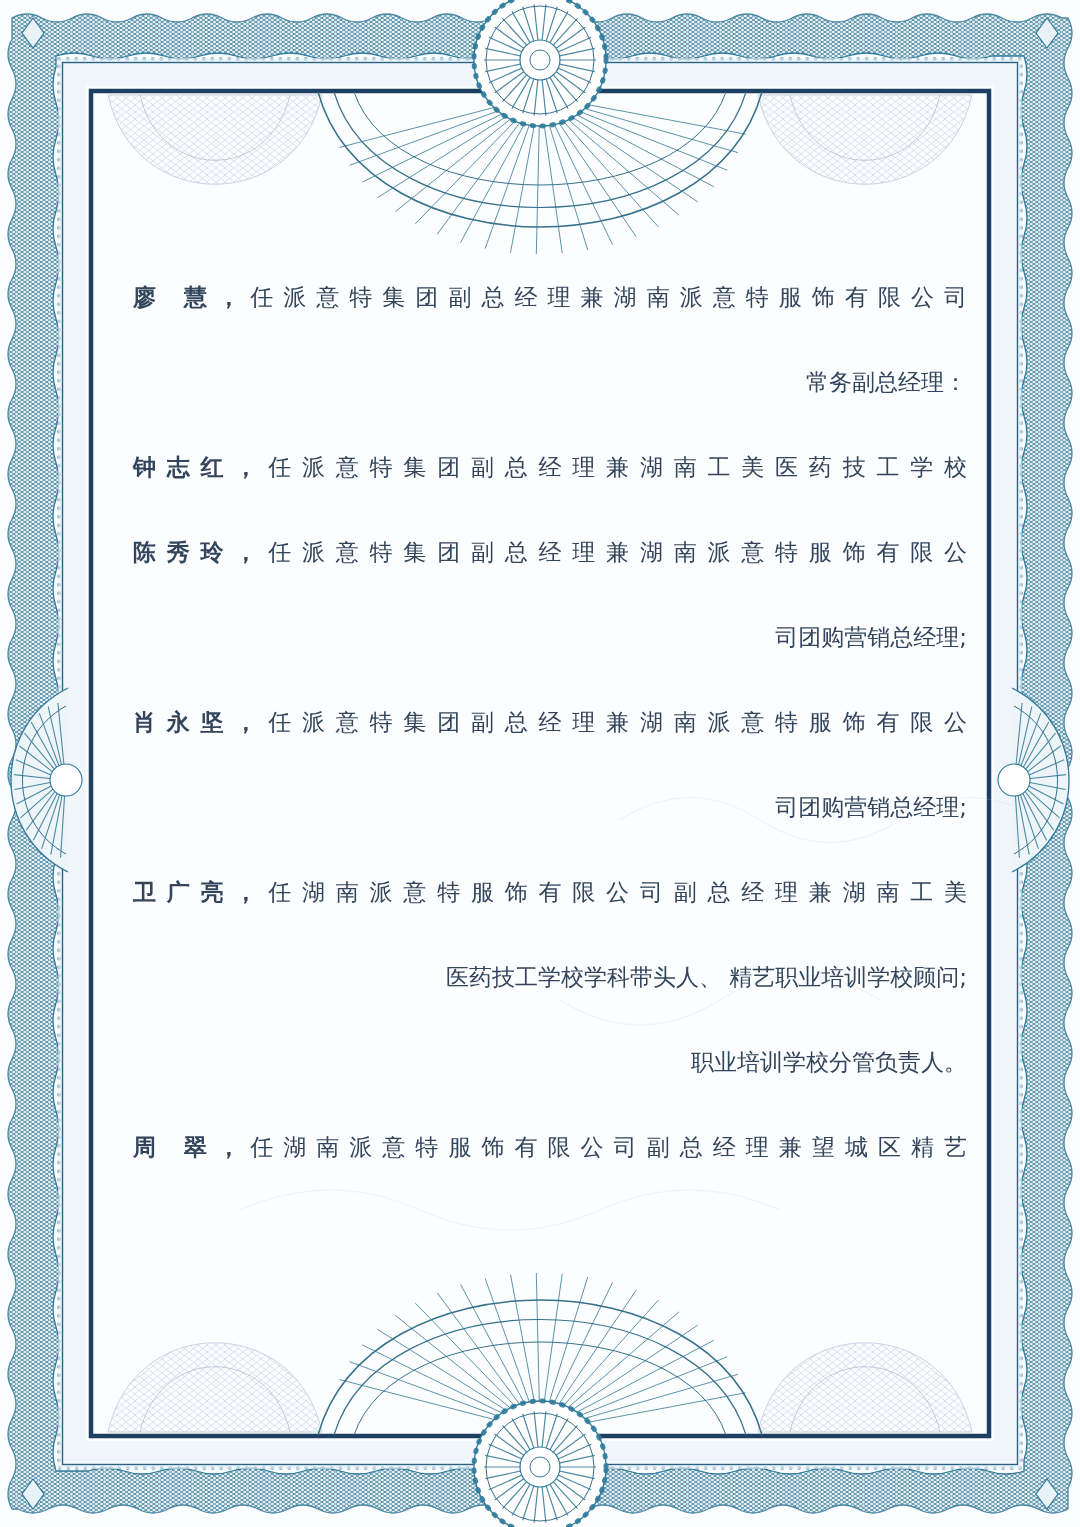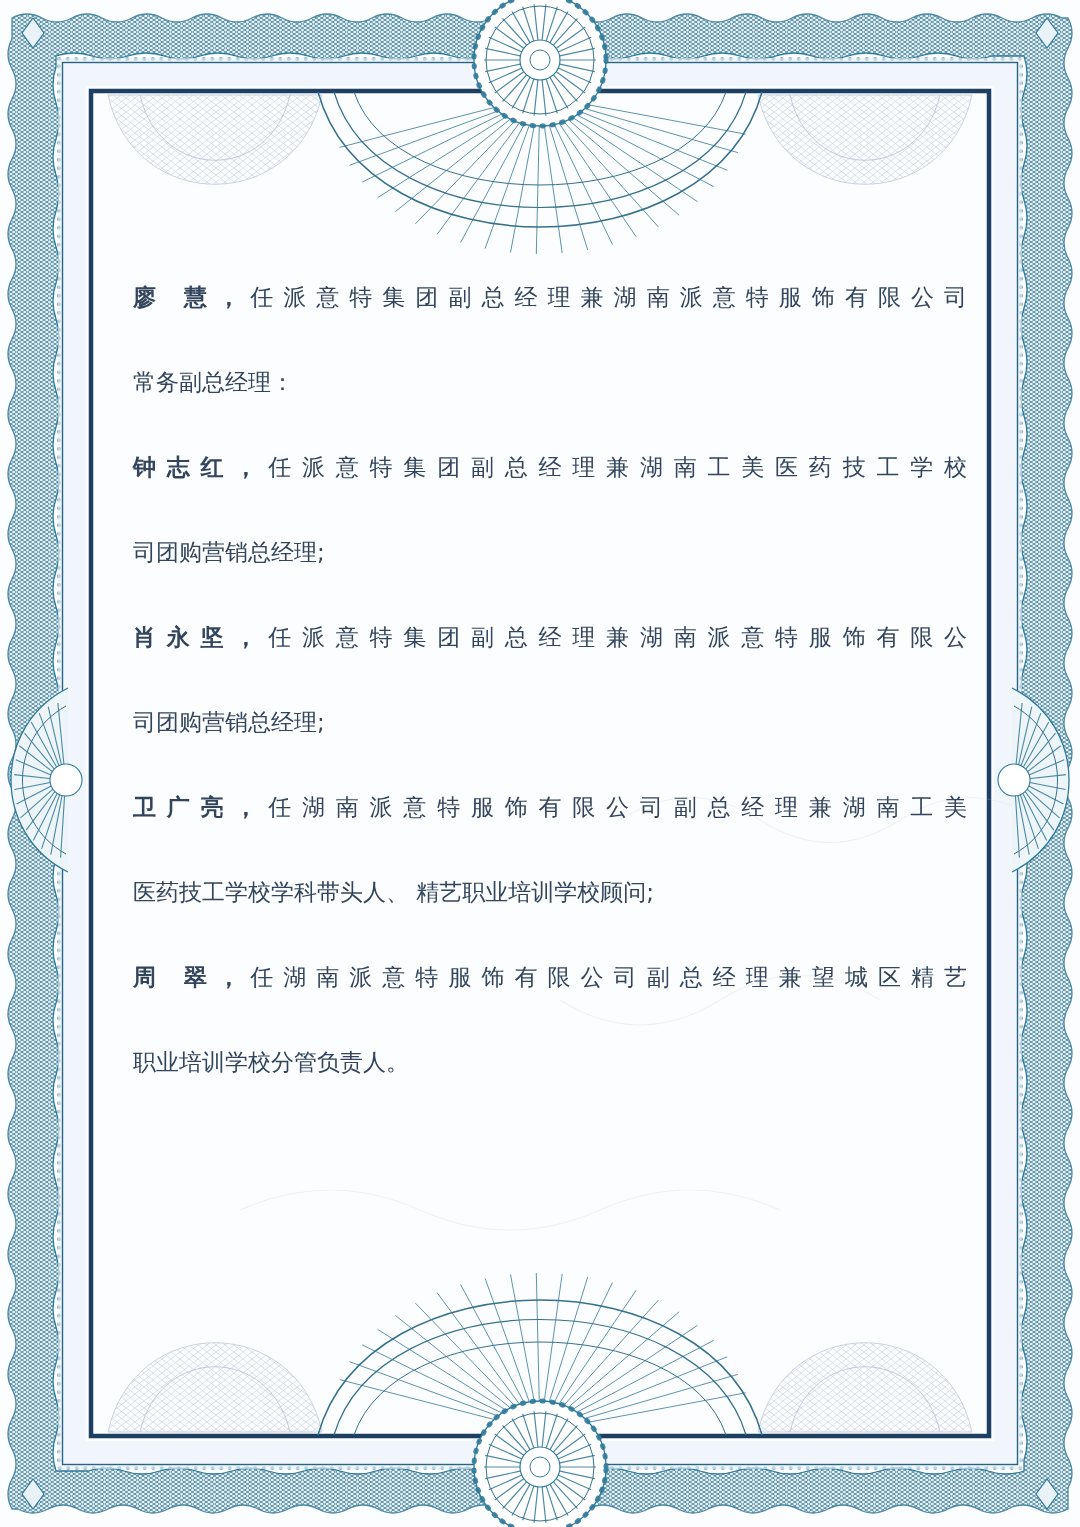--- a/index.html
+++ b/index.html
@@ -9,21 +9,21 @@
     font-family:"DejaVu Sans","Liberation Sans",sans-serif;
   }
   #stage{position:absolute;inset:0;background:#fcfdfe;}
   #border-svg{position:absolute;left:0;top:0;display:block;}
   .content{
     position:absolute;left:133px;top:255px;width:834px;
     color:#32455c;font-size:23px;z-index:5;
   }
   .ln{height:85px;line-height:85px;white-space:normal;}
   .j{text-align:justify;text-align-last:justify;}
-  .l{text-align:left;}
+  .l{text-align:right;}
   .pname{font-weight:900;}
   .rest{font-weight:500;}
   .lastln{font-weight:500;}
 </style>
 </head>
 <body>
 
 <div id="stage">
 
   <svg id="border-svg" width="1080" height="1527" viewBox="0 0 1080 1527">
@@ -101,32 +101,33 @@
     <div>
       <div class="ln j"><span class="pname">廖 慧，</span><span class="rest">任派意特集团副总经理兼湖南派意特服饰有限公司</span></div>
       <div class="ln l lastln">常务副总经理：</div>
     </div>
 
     <div>
       <div class="ln j"><span class="pname">钟志红，</span><span class="rest">任派意特集团副总经理兼湖南工美医药技工学校</span></div>
     </div>
 
     <div>
+      <div class="ln j"><span class="pname">陈秀玲，</span><span class="rest">任派意特集团副总经理兼湖南派意特服饰有限公</span></div>
       <div class="ln l lastln">司团购营销总经理;</div>
     </div>
 
     <div>
       <div class="ln j"><span class="pname">肖永坚，</span><span class="rest">任派意特集团副总经理兼湖南派意特服饰有限公</span></div>
       <div class="ln l lastln">司团购营销总经理;</div>
     </div>
 
     <div>
       <div class="ln j"><span class="pname">卫广亮，</span><span class="rest">任湖南派意特服饰有限公司副总经理兼湖南工美</span></div>
       <div class="ln l lastln">医药技工学校学科带头人、 精艺职业培训学校顾问;</div>
     </div>
 
     <div>
+      <div class="ln l lastln">职业培训学校分管负责人。</div>
       <div class="ln j"><span class="pname">周 翠，</span><span class="rest">任湖南派意特服饰有限公司副总经理兼望城区精艺</span></div>
-      <div class="ln l lastln">职业培训学校分管负责人。</div>
     </div>
 
   </main>
 </div>
 
 </body></html>

